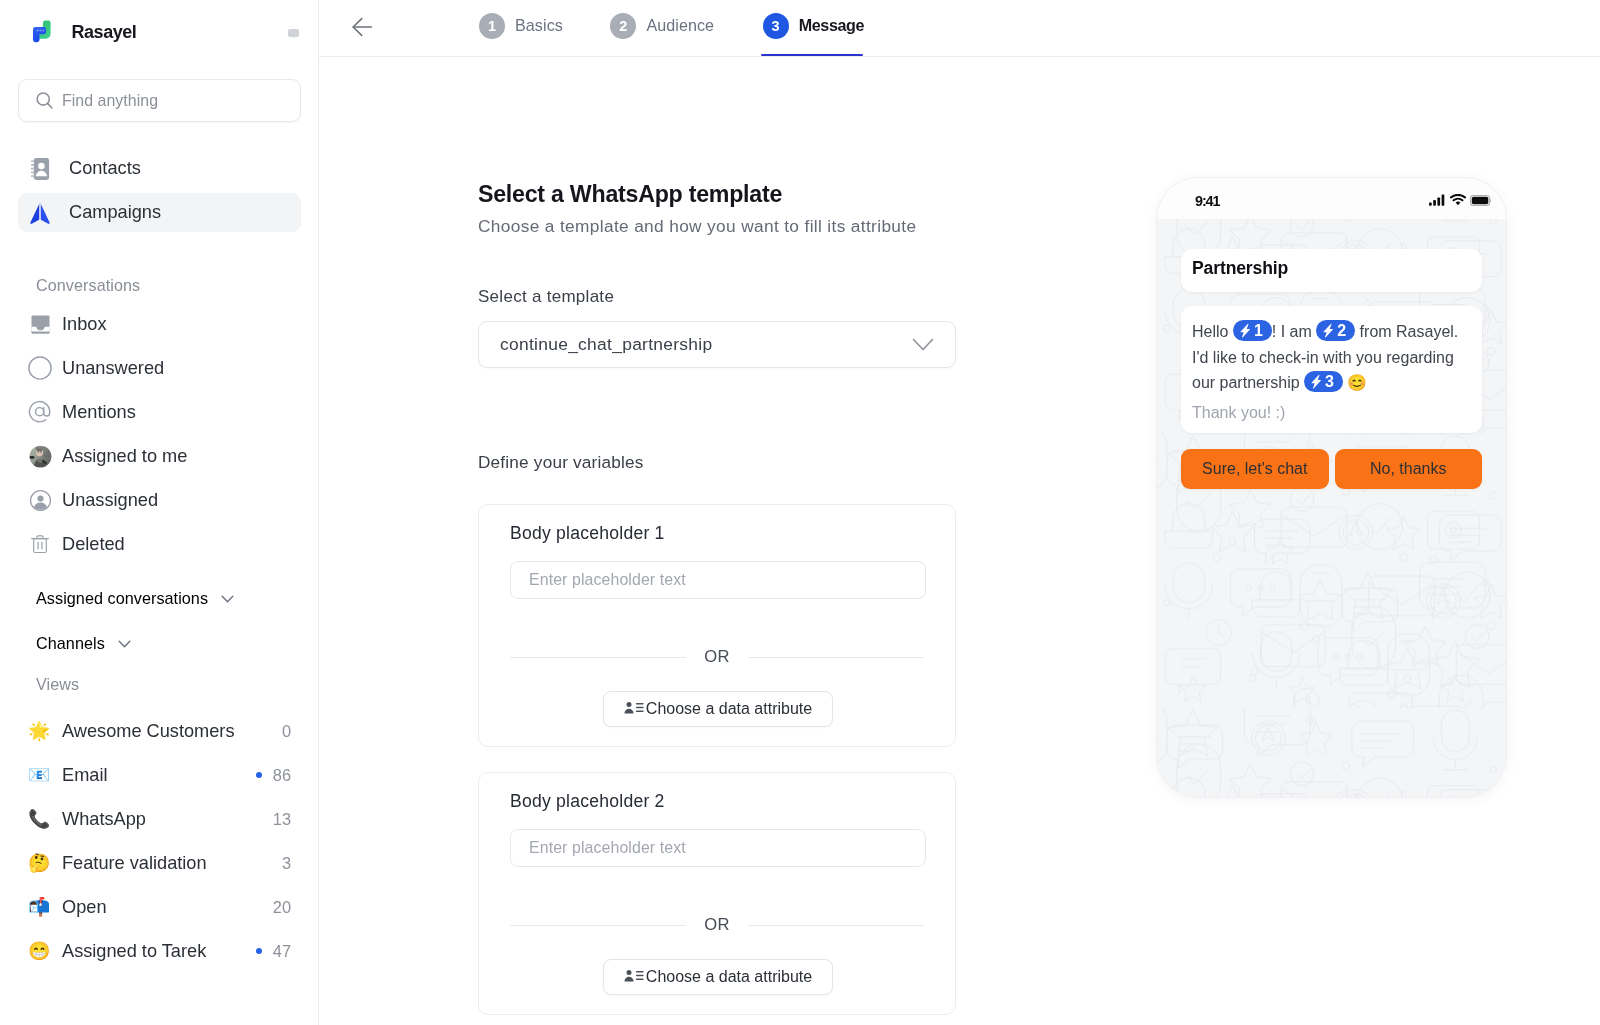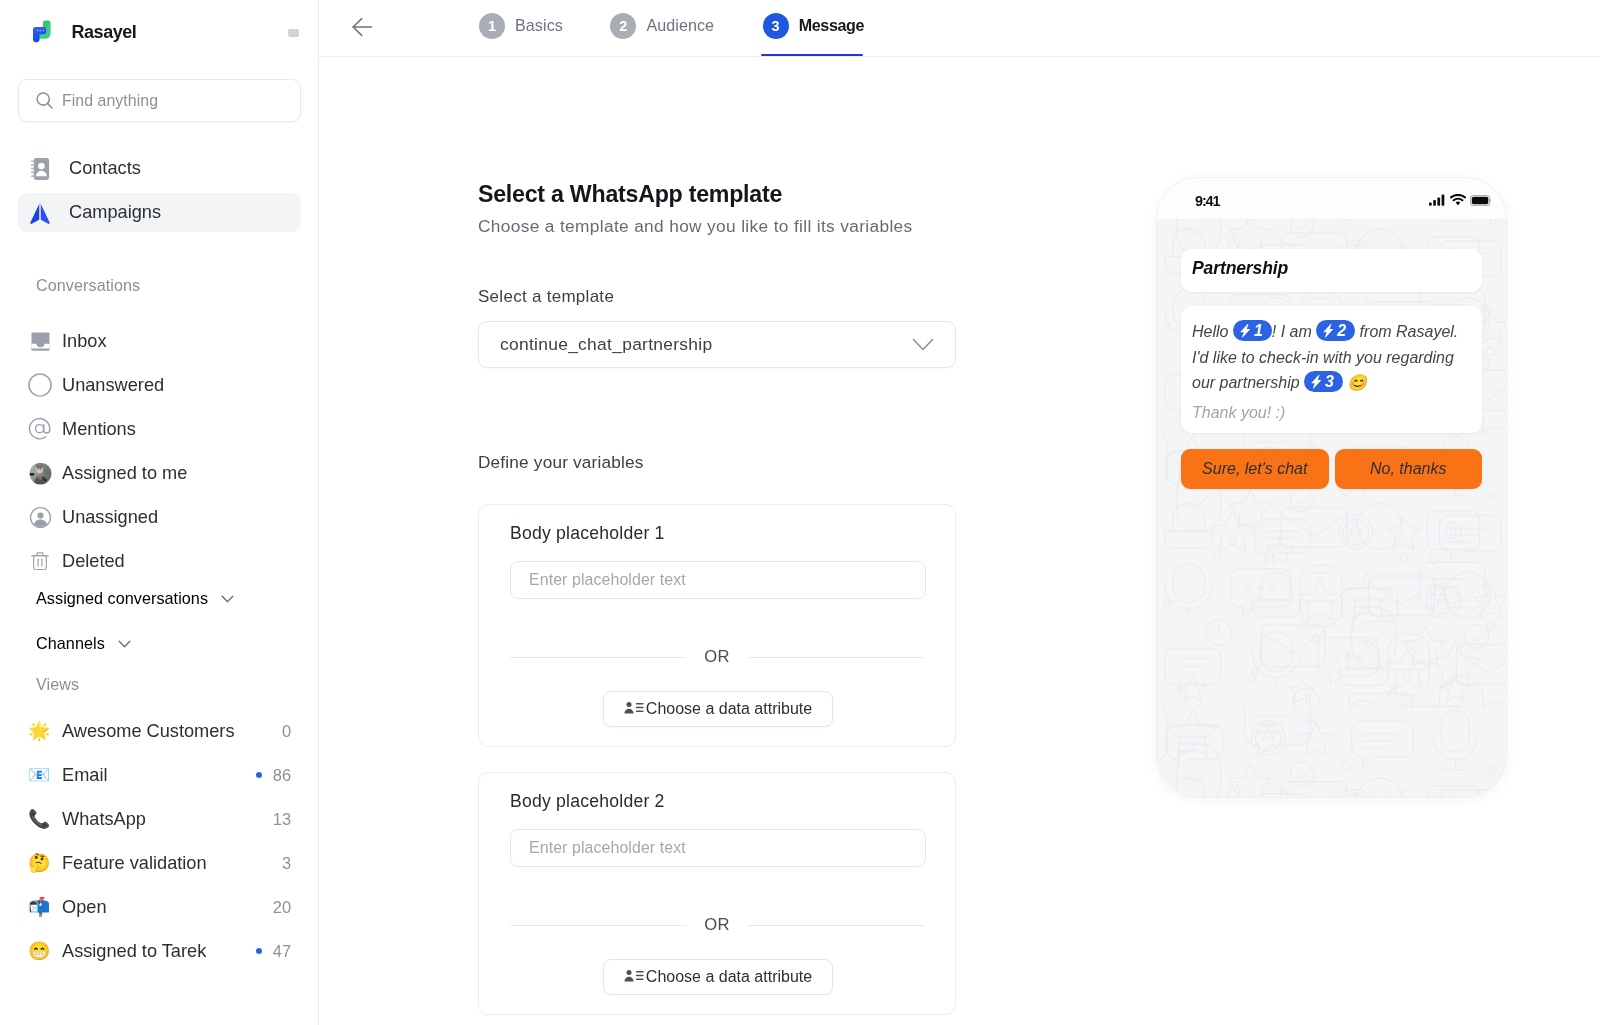--- a/index.html
+++ b/index.html
@@ -84,21 +84,21 @@
   .attrbtn { position:absolute; left:124px; top:186px; width:230px; height:36px; border:1px solid #e4e5e8; border-radius:8px;
              display:flex; align-items:center; justify-content:center; background:#fff; box-shadow:0 1px 2px rgba(16,24,40,.03); }
   .attrbtn .lbl { font-size:16px; color:#2b2f36; margin-left:2px; letter-spacing:0; }
 
   
   .phone { position:absolute; left:837px; top:177px; width:351px; height:621px; border-radius:42px;
            background:#f4f5f7; border:1px solid #f0f0f2; box-shadow:0 2px 14px rgba(16,24,40,.045); overflow:hidden; }
   .statusbar { height:41px; display:flex; align-items:center; padding:0 15px 0 38px; background:#fdfdfd; position:relative; z-index:3; }
   .statusbar .time { font-size:14.4px; font-weight:700; color:#0d0e11; letter-spacing:-1.1px; position:relative; top:2px; }
   .statusbar .icons { margin-left:auto; display:flex; align-items:center; gap:4px; position:relative; top:2px; }
-  .chatarea { position:relative; height:580px; background:#f4f5f7; overflow:hidden;font-style:italic; }
+  .chatarea { position:relative; height:580px; background:#f4f5f7; overflow:hidden; }
   .doodle { position:absolute; left:0; right:0; top:-41px; bottom:0; opacity:1; }
   .bubble { position:relative; margin:0 24px; background:#fff; border-radius:11px;
             box-shadow:0 1px 3px rgba(16,24,40,.055); }
   .bubble.hdr { margin-top:30px; height:43px; display:flex; align-items:center; padding:0 11px; }
   .bubble.hdr .t { font-size:17.6px; font-weight:700; color:#0f1013; letter-spacing:-.15px; line-height:16px; position:relative; top:-3px; }
   .bubble.body { margin-top:14px; padding:13px 11px 11px 11px; }
   .btext { font-size:16px; color:#41464e; line-height:25.6px; letter-spacing:0; }
   .chip { display:inline-flex; align-items:center; background:#2b63e3; color:#fff; border-radius:20px;
           height:21px; padding:0 9px 0 5px; font-size:16px; gap:1px; font-weight:700; vertical-align:middle; position:relative; top:-2px; }
   .chip svg { margin-right:0px; }
@@ -173,21 +173,21 @@
             <span class="ico">
               <svg viewBox="0 0 24 24" width="24" height="24">
                 <path d="M12.35 1.95 21.6 21.6c.36.8-.5 1.6-1.27 1.18l-7.1-3.9a.9.9 0 0 1-.47-.8V2.1z" fill="#2a51ee"></path>
                 <path d="M11.65 1.95 2.4 21.6c-.36.8.5 1.6 1.27 1.18l7.1-3.9a.9.9 0 0 0 .47-.8V2.1z" fill="#1d41df"></path>
               </svg>
             </span>
             <span class="lbl">Campaigns</span>
           </div>
         </div>
         <div class="sect" style="position:absolute;left:0;top:276px">Conversations</div>
-        <div style="position:absolute;left:0;top:319px;width:372px">
+        <div style="position:absolute;left:0;top:302px;width:372px">
           <div class="row">
             <span class="ico">
               <svg viewBox="0 0 24 24" width="23" height="23">
                 <path d="M2.6 3.6a1 1 0 0 1 1-1h16.8a1 1 0 0 1 1 1v16.8a1 1 0 0 1-1 1H3.6a1 1 0 0 1-1-1z" fill="#9ba1ab"></path>
                 <path d="M2.6 14.4h4.2a1.1 1.1 0 0 1 1.04.74 4.4 4.4 0 0 0 8.32 0 1.1 1.1 0 0 1 1.04-.74h4.2v5a1 1 0 0 1-1 1H3.6a1 1 0 0 1-1-1z" fill="#fff"></path>
                 <path d="M2.6 19.3h18.8v1.1a1 1 0 0 1-1 1H3.6a1 1 0 0 1-1-1z" fill="#9ba1ab"></path>
               </svg>
             </span>
             <span class="lbl">Inbox</span>
             <span class="right"></span>
@@ -367,21 +367,21 @@
           </div>
           <div class="step active">
             <span class="num">3</span>
             <span class="txt">Message</span>
           </div>
         </div>
     </div>
 
     <div class="form">
       <div class="h1">Select a WhatsApp template</div>
-      <div class="sub">Choose a template and how you like to fill its variables</div>
+      <div class="sub">Choose a template and how you want to fill its attribute</div>
       <div class="flabel">Select a template</div>
       <div class="select">
         <span class="val">continue_chat_partnership</span>
         <span class="chev">
           <svg viewBox="0 0 22 22" width="22" height="22" fill="none" stroke="#8c9097" stroke-width="1.55" stroke-linecap="round" stroke-linejoin="round">
             <polyline points="1.5,5.5 11,15.5 20.5,5.5"></polyline>
           </svg>
         </span>
       </div>
       <div class="dvlabel">Define your variables</div>

